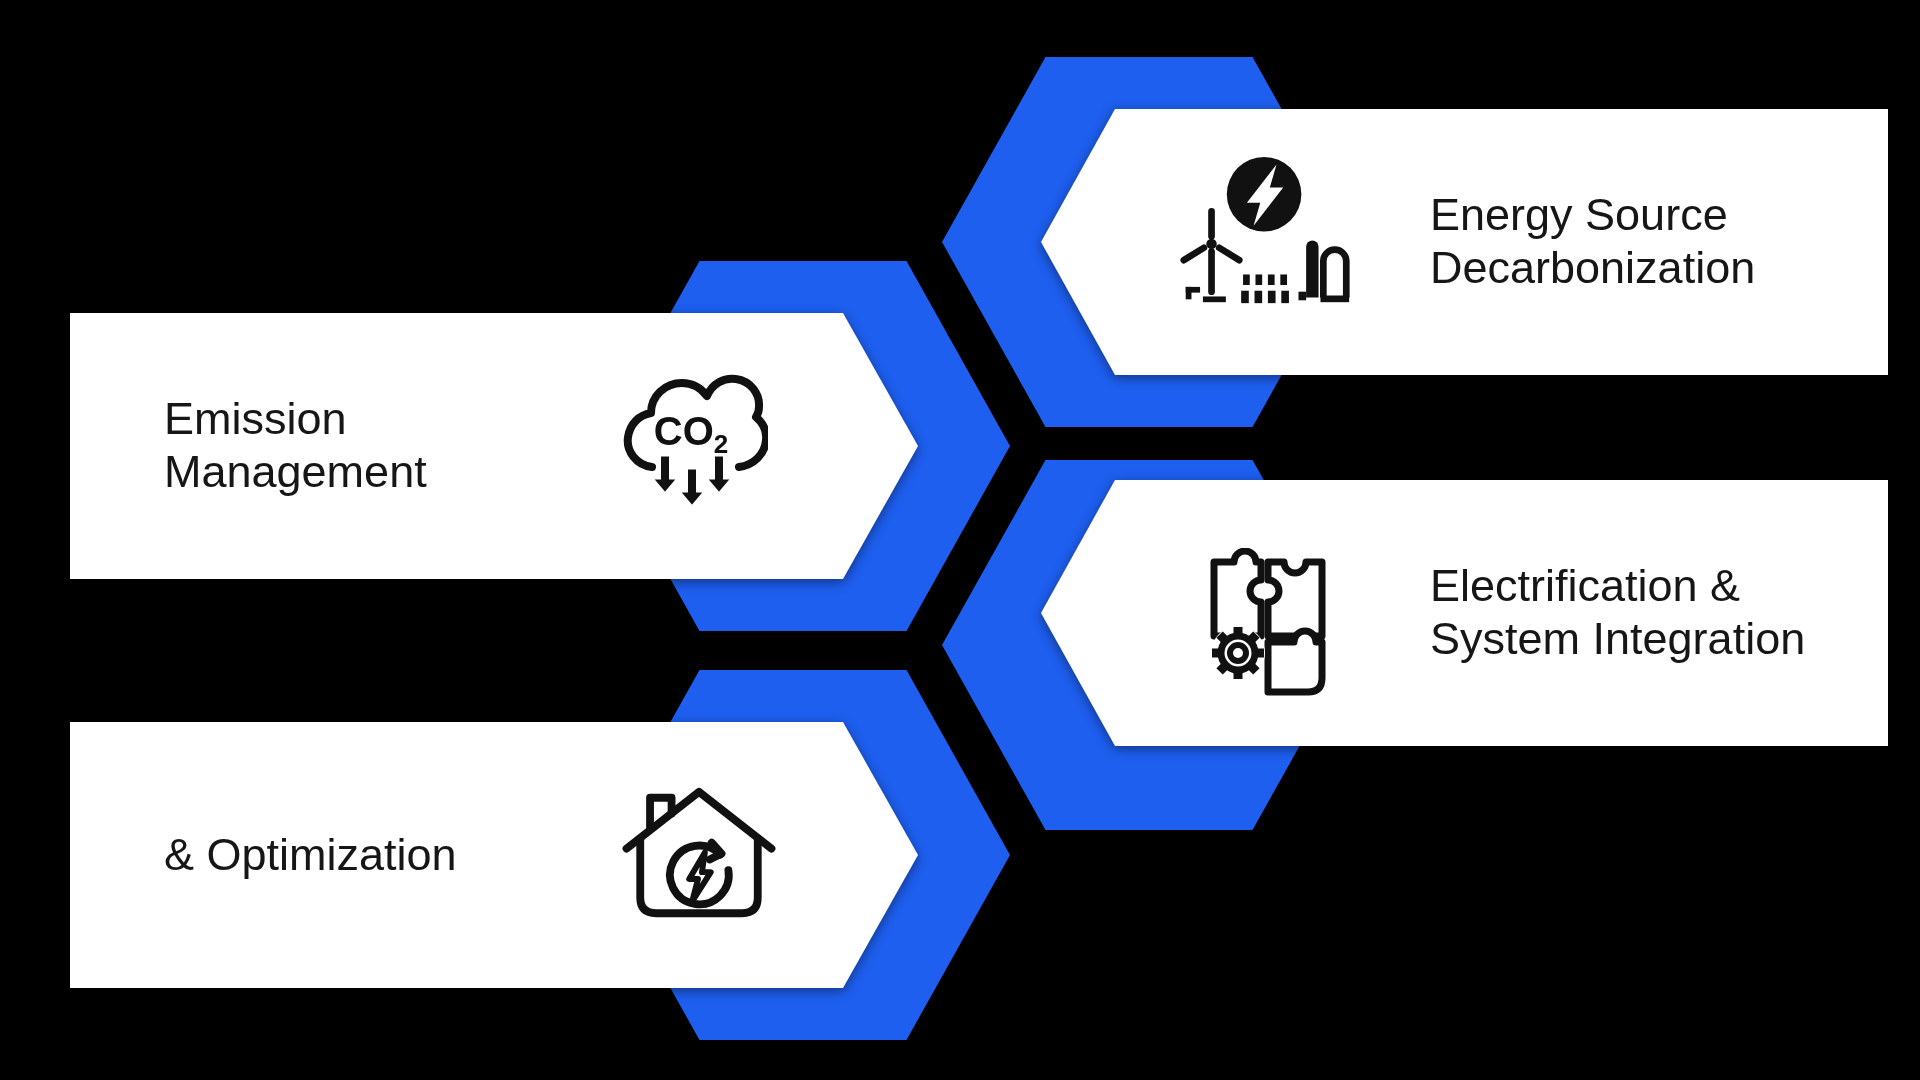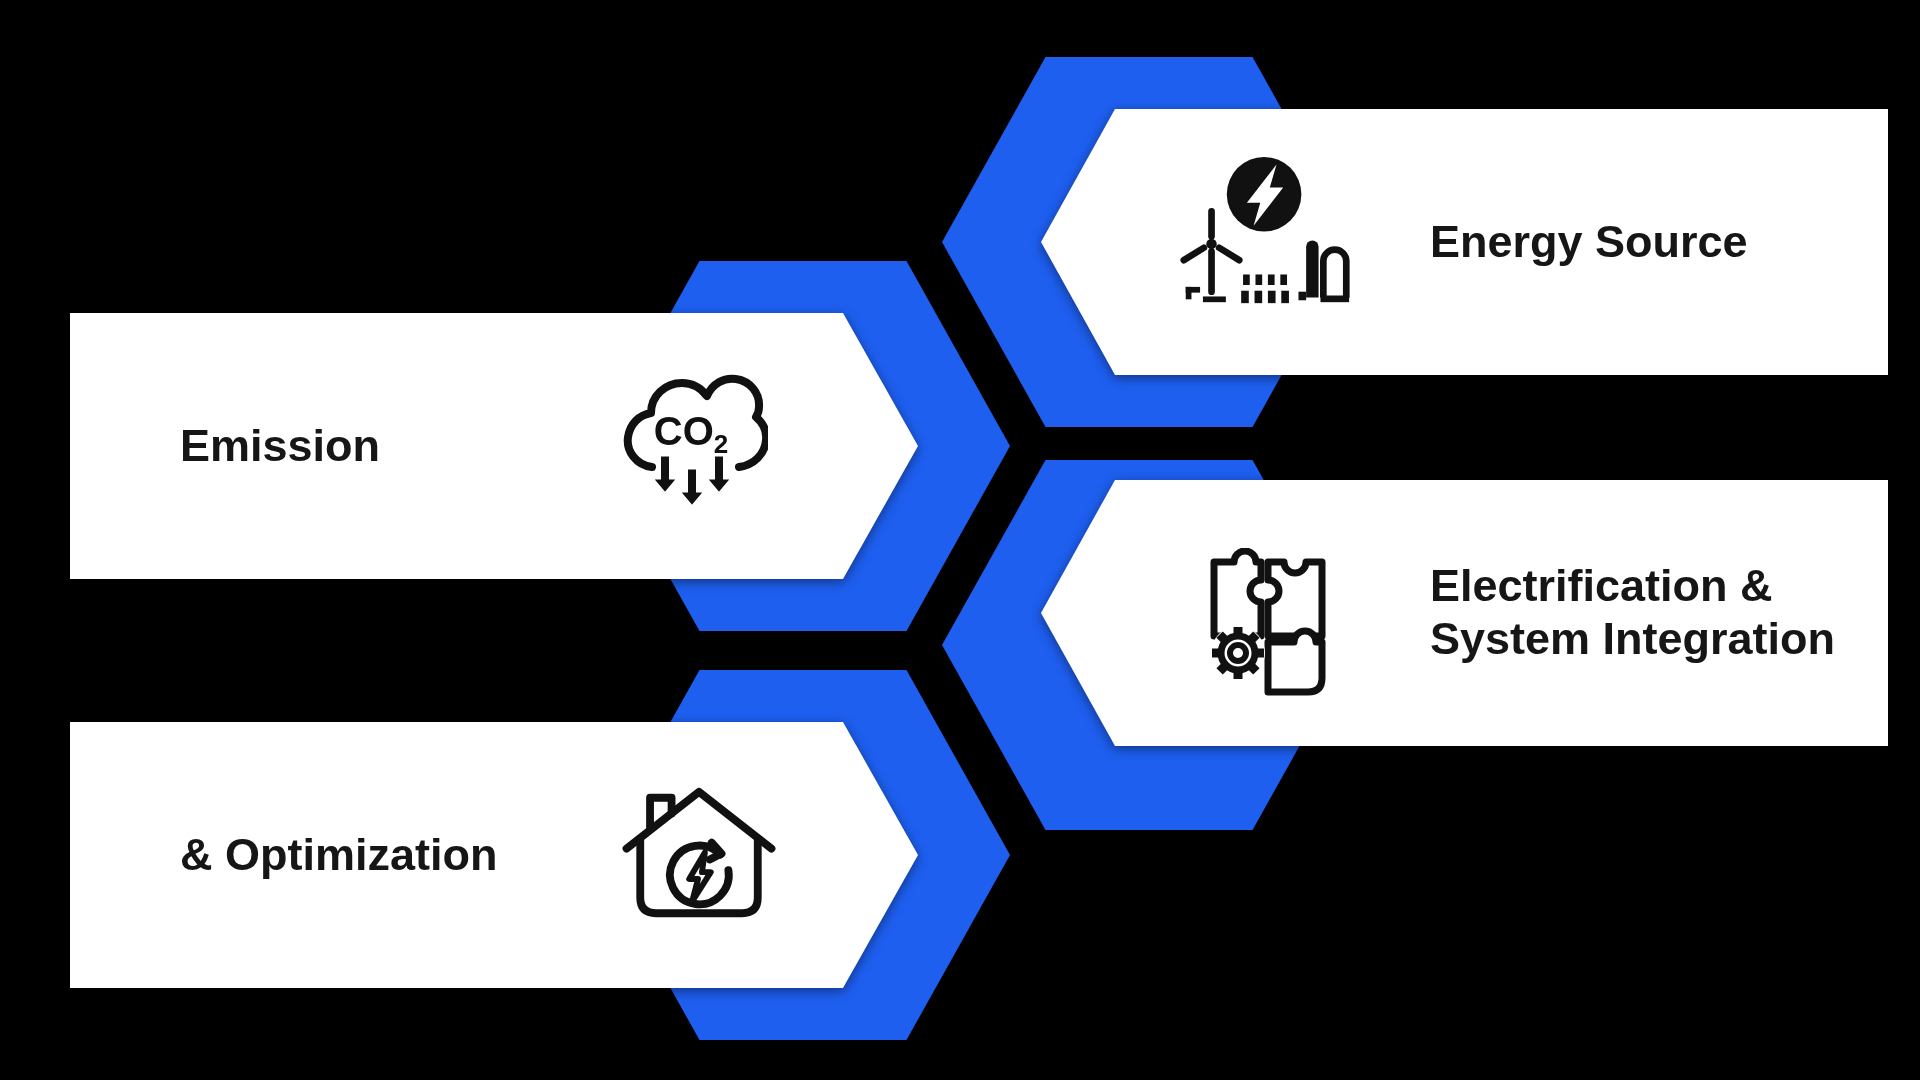--- a/index.html
+++ b/index.html
@@ -7,22 +7,22 @@
          font-family:"Liberation Sans", sans-serif;}
   .hexagon{position:absolute;width:414px;height:370px;background:#1E5FF0;
            clip-path:polygon(0% 50%, 25% 0%, 75% 0%, 100% 50%, 75% 100%, 25% 100%);}
   .banner-wrap{position:absolute;filter:drop-shadow(0 3px 6px rgba(0,0,0,0.45));}
   .banner{position:relative;background:#fff;width:848px;height:266px;}
   .banner.left-card{clip-path:polygon(0 0, 773px 0, 100% 50%, 773px 100%, 0 100%);}
   .banner.right-card{width:847px;clip-path:polygon(74px 0, 100% 0, 100% 100%, 74px 100%, 0 50%);}
   .card-title{position:absolute;top:50%;transform:translateY(-50%);
               font-size:45px;line-height:1.17;color:#161616;letter-spacing:0;}
   .card-title .line{white-space:nowrap;}
-  .left-card .card-title{left:110px;font-weight:bold;}
-  .right-card .card-title{left:389px;font-weight:bold;}
+  .left-card .card-title{left:94px;}
+  .right-card .card-title{left:389px;}
   .icon-box{position:absolute;}
   .icon-box svg{display:block;width:100%;height:100%;}
 </style>
 </head>
 <body>
 
 <div class="stage">
 
   <div class="hexagon" style="left:942px;top:57px;"></div>
   <div class="hexagon" style="left:596px;top:261px;"></div>
@@ -60,20 +60,21 @@
           <g>
             <path d="M132,152 V99 a6.5,6.5 0 0 1 13,0 V152 Z" fill="#111"></path>
             <path d="M150,152 V114 a12,12 0 0 1 24,0 V152" fill="none" stroke="#111" stroke-width="7"></path>
             <rect x="147" y="150" width="30" height="7" fill="#111"></rect>
             <rect x="124" y="146" width="8" height="9" fill="#111"></rect>
           </g>
         </svg>
       </div>
       <div class="card-title">
         <div class="line">Energy Source</div>
+        <div class="line">Decarbonization</div>
       </div>
     </div>
   </div>
 
   <div class="banner-wrap" style="left:70px;top:313px;">
     <div class="banner left-card">
       <div class="icon-box" style="left:548px;top:52px;width:150px;height:146px;">
         <svg viewBox="0 0 150 146" xmlns="http://www.w3.org/2000/svg">
           <path d="M34,102 C18,100 8,86 10,72 C12,59 21,50 33,48 C33,31 47,18 64,18 C74,18 83,23 89,31 C94,19 106,12 118,14 C132,16 142,28 141,42 C141,46 140,49 138,52 C145,58 149,66 148,75 C147,89 136,100 121,102" fill="none" stroke="#111" stroke-width="8" stroke-linecap="round" stroke-linejoin="round"></path>
           <text x="73" y="80" text-anchor="middle" font-family="Liberation Sans, sans-serif" font-weight="bold" font-size="40" fill="#111">
@@ -81,20 +82,21 @@
           </text>
           <g fill="#111" stroke="#fff" stroke-width="3">
             <path d="M41.5,90 h11 v23 h8 l-13.5,16 l-13.5,-16 h8 z"></path>
             <path d="M68.5,103 h11 v23 h8 l-13.5,16 l-13.5,-16 h8 z"></path>
             <path d="M95.5,90 h11 v23 h8 l-13.5,16 l-13.5,-16 h8 z"></path>
           </g>
         </svg>
       </div>
       <div class="card-title">
         <div class="line">Emission</div>
+        <div class="line">Management</div>
       </div>
     </div>
   </div>
 
   <div class="banner-wrap" style="left:1041px;top:480px;">
     <div class="banner right-card">
       <div class="icon-box" style="left:157px;top:68px;width:134px;height:148px;">
         <svg viewBox="0 0 134 148" xmlns="http://www.w3.org/2000/svg">
           <g fill="#fff" stroke="#111" stroke-width="7" stroke-linejoin="round">
             <path d="M63,88 H16 V14 H36 a11,11 0 0 1 22,0 H63 V32 a11,11 0 0 0 0,22 V88 Z"></path>

